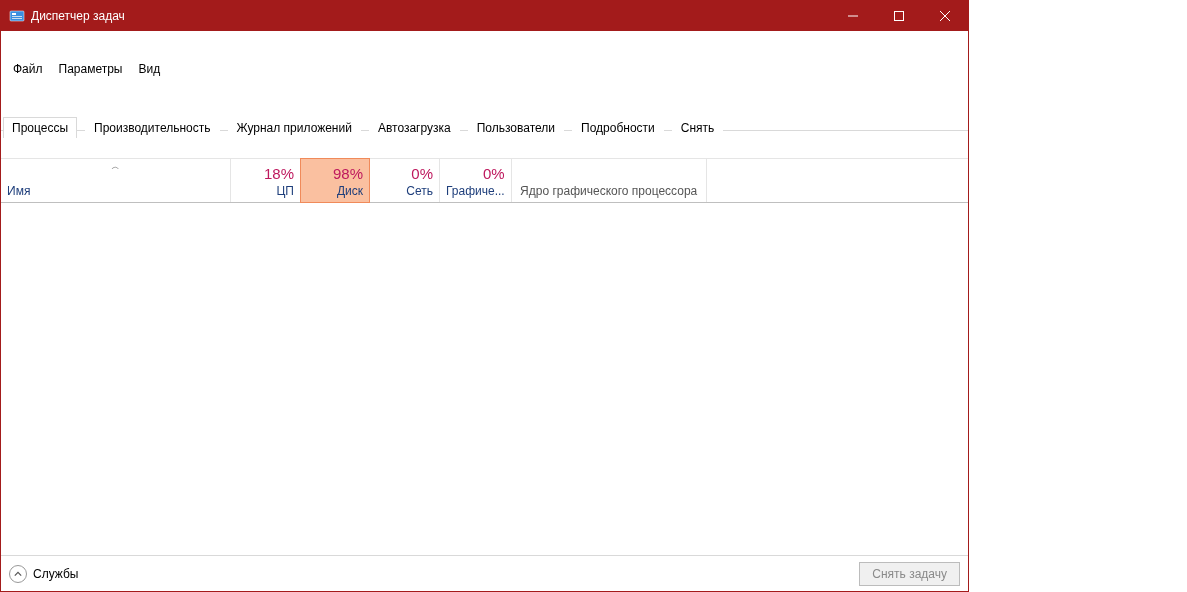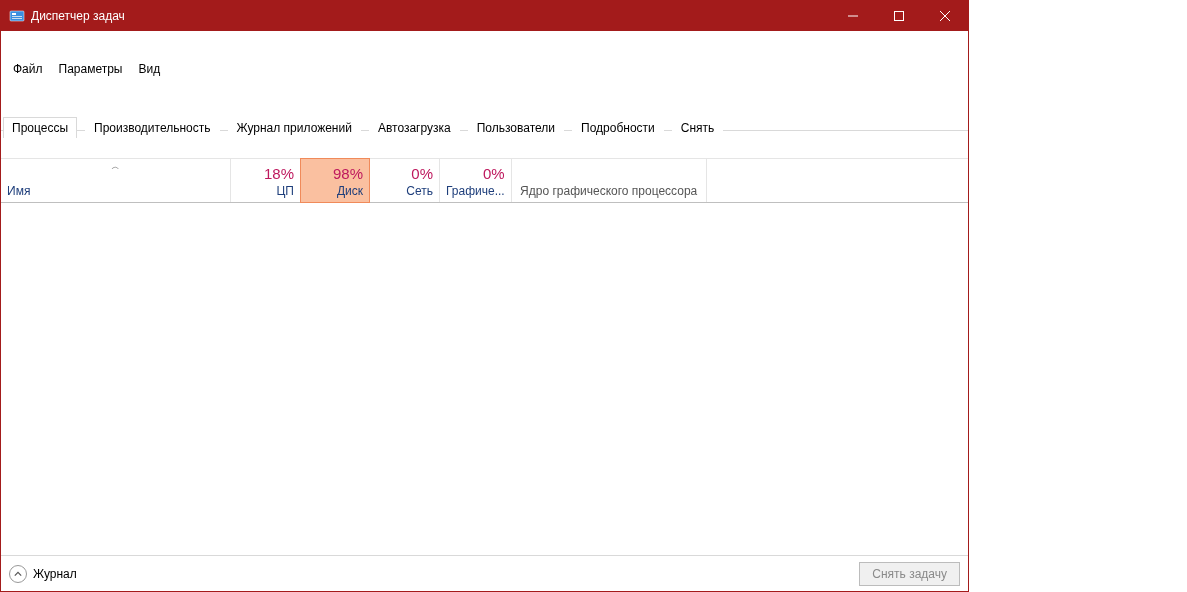--- a/index.html
+++ b/index.html
@@ -124,19 +124,19 @@
 
   <div class="listbody"></div>
 
   <div class="footer">
     <div class="fewer">
       <span class="circ">
         <svg viewBox="0 0 10 10">
             <polyline points="1,7 5,3 9,7"></polyline>
           </svg>
       </span>
-      <span>Журнал</span>
+      <span>Службы</span>
     </div>
     <span class="spacer"></span>
     <button class="endtask" disabled="">Снять задачу</button>
   </div>
 
 </div>
 
 </body></html>

